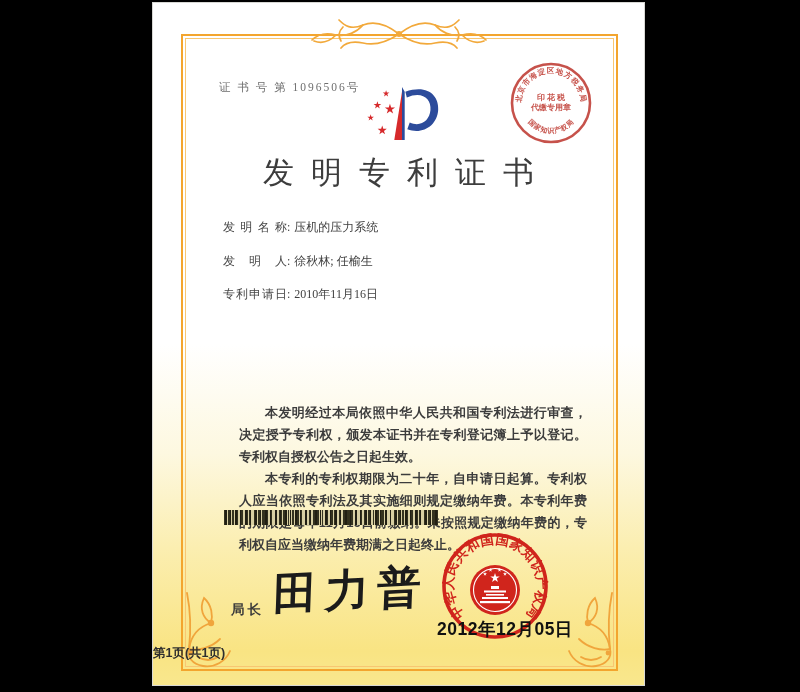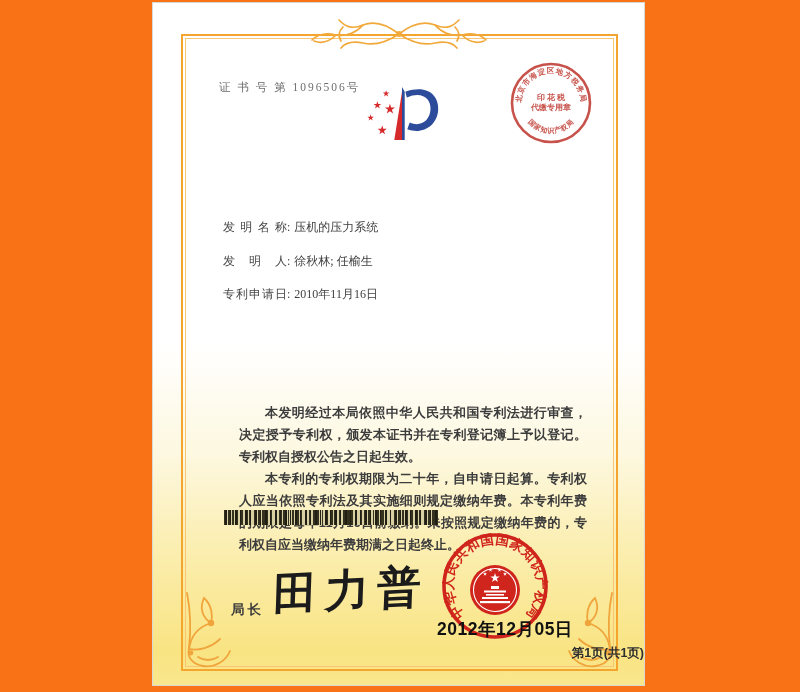--- a/index.html
+++ b/index.html
@@ -1,17 +1,17 @@
 <!DOCTYPE html>
 <html><head>
 <meta charset="utf-8">
 <style>
   html,body{margin:0;padding:0;background:#ffffff;width:800px;height:692px;overflow:hidden;
     font-family:"Liberation Serif","DejaVu Serif",serif;}
-  .stage{position:relative;width:800px;height:692px;background:#f97316;}
+  .stage{position:relative;width:800px;height:692px;background:#000000;}
   .paper{position:absolute;left:152px;top:2px;width:493px;height:684px;
     border:1px solid #d8d8d4;box-sizing:border-box;
     background:linear-gradient(180deg,#ffffff 0%,#ffffff 50%,#fdf8e0 66%,#fbeeb0 80%,#f9e483 95%,#f9e78d 100%);}
   .border-frame{position:absolute;left:28px;top:31px;width:437px;height:637px;
     border:2px solid #f3a52e;box-sizing:border-box;}
   .border-frame .inner{position:absolute;left:2px;top:2px;right:2px;bottom:2px;
     border:1px solid #f8c672;}
   .flourish-top{position:absolute;left:146px;top:8px;width:200px;height:48px;}
   .corner-orn{position:absolute;width:54px;height:84px;}
   .corner-orn.left{left:29px;top:584px;}
@@ -35,21 +35,21 @@
     background-image:
       repeating-linear-gradient(90deg,#21201400 0 1px,#211f13 1px 3px,#d9d1a700 3px 6px,#211f13 6px 7px,#d9d1a700 7px 10px),
       repeating-linear-gradient(90deg,#34321f 0 2px,#d8cfa2 2px 4px,#34321f 4px 7px,#d8cfa2 7px 8px,#34321f 8px 10px,#d8cfa2 10px 13px,#34321f 13px 14px,#d8cfa2 14px 17px);}
   .director-row{position:absolute;left:78px;top:560px;width:300px;height:80px;}
   .director-label{position:absolute;left:0;top:38px;font-size:13.5px;color:#3a3a3a;letter-spacing:3px;font-weight:bold;}
   .signature{position:absolute;left:42px;top:-2px;font-size:44px;font-weight:700;color:#1b1b1b;
     letter-spacing:8px;transform:rotate(-3deg) skewX(-5deg);white-space:nowrap;}
   .office-seal{position:absolute;left:287px;top:528px;width:110px;height:110px;z-index:1;}
   .issue-date{position:absolute;left:284px;top:614px;z-index:2;font-family:"Liberation Sans","DejaVu Sans",sans-serif;
     font-size:17.5px;font-weight:700;color:#111;letter-spacing:.5px;white-space:nowrap;}
-  .page-footer{position:absolute;left:0;top:642px;width:100%;text-align:right;
+  .page-footer{position:absolute;left:0;top:642px;width:100%;text-align:left;
     font-family:"Liberation Sans","DejaVu Sans",sans-serif;font-size:12.5px;font-weight:700;color:#2e2e2e;}
   .seal-ring-text{font-size:13.5px;letter-spacing:.5px;fill:#d0251c;font-weight:700;
     font-family:"Liberation Serif",serif;}
   .tax-text{fill:#c2443c;font-weight:700;font-family:"Liberation Serif",serif;}
 </style>
 </head>
 <body>
 
 <div class="stage">
   <div class="paper">
@@ -116,20 +116,21 @@
       <text class="tax-text" font-size="7.5" letter-spacing="1">
         <textPath href="#taxTop" startOffset="50%" text-anchor="middle">北京市海淀区地方税务局</textPath>
       </text>
       <text class="tax-text" font-size="7" letter-spacing=".5">
         <textPath href="#taxBot" startOffset="50%" text-anchor="middle">国家知识产权局</textPath>
       </text>
       <text class="tax-text" x="0" y="-3" font-size="8" text-anchor="middle">印 花 税</text>
       <text class="tax-text" x="0" y="7" font-size="8" text-anchor="middle">代缴专用章</text>
     </svg>
 
+    <div class="cert-title">发明专利证书</div>
 
     <div class="fields">
       <div class="field-row">
         <span class="field-label">发明名称</span><span class="field-colon">:</span><span class="field-value">压机的压力系统</span>
       </div>
       <div class="field-row">
         <span class="field-label">发明人</span><span class="field-colon">:</span><span class="field-value">徐秋林; 任榆生</span>
       </div>
       <div class="field-row">
         <span class="field-label">专利申请日</span><span class="field-colon">:</span><span class="field-value">2010年11月16日</span>

